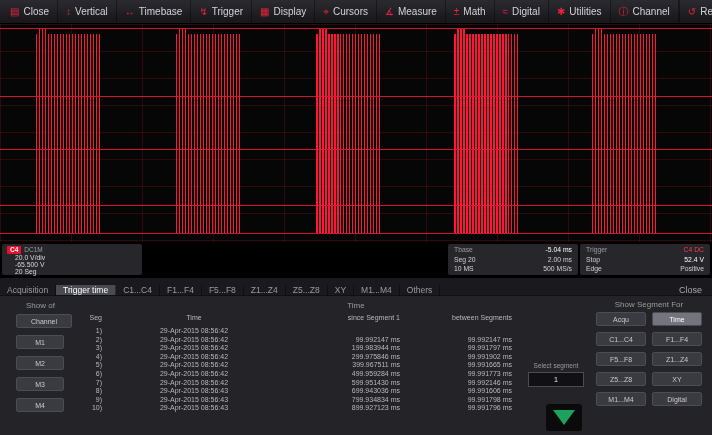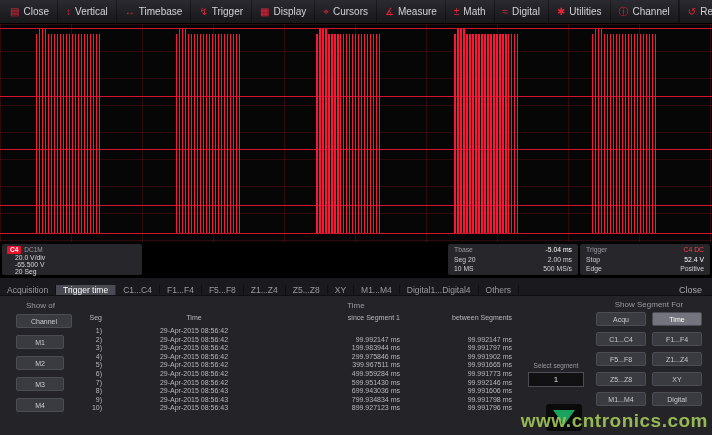--- a/index.html
+++ b/index.html
@@ -235,21 +235,20 @@
     <div class="tabs" id="tabs">
         <div class="tab">Acquisition</div>
         <div class="tab active">Trigger time</div>
         <div class="tab">C1...C4</div>
         <div class="tab">F1...F4</div>
         <div class="tab">F5...F8</div>
         <div class="tab">Z1...Z4</div>
         <div class="tab">Z5...Z8</div>
         <div class="tab">XY</div>
         <div class="tab">M1...M4</div>
-        <div class="tab">Digital1...Digital4</div>
         <div class="tab">Others</div>
         <div class="close-btn">Close</div>
       </div>
     <div class="panel-body">
       <div class="sec-label" style="left:26px;top:5px;">Show of</div>
       <div class="sec-label" style="left:0;width:712px;text-align:center;top:5px;pointer-events:none;">Time</div>
       <div class="sec-label" style="left:596px;width:106px;text-align:center;top:4px;">Show Segment For</div>
 
       <div class="left-col" id="left-col">
           <div class="pbtn wide">Channel</div>
@@ -344,15 +343,14 @@
           <div class="pbtn">XY</div>
           <div class="pbtn">M1...M4</div>
           <div class="pbtn">Digital</div>
         </div>
     </div>
   </div>
 
   <div class="green-arrow">
     <div class="tri"></div>
   </div>
-  <div class="watermark">www.cntronics.com</div>
 
 </div>
 
 </body></html>

